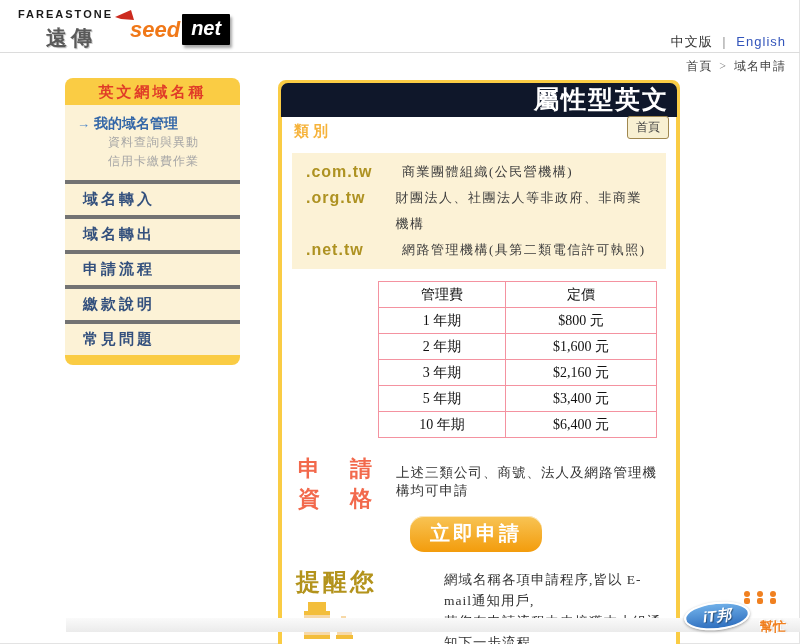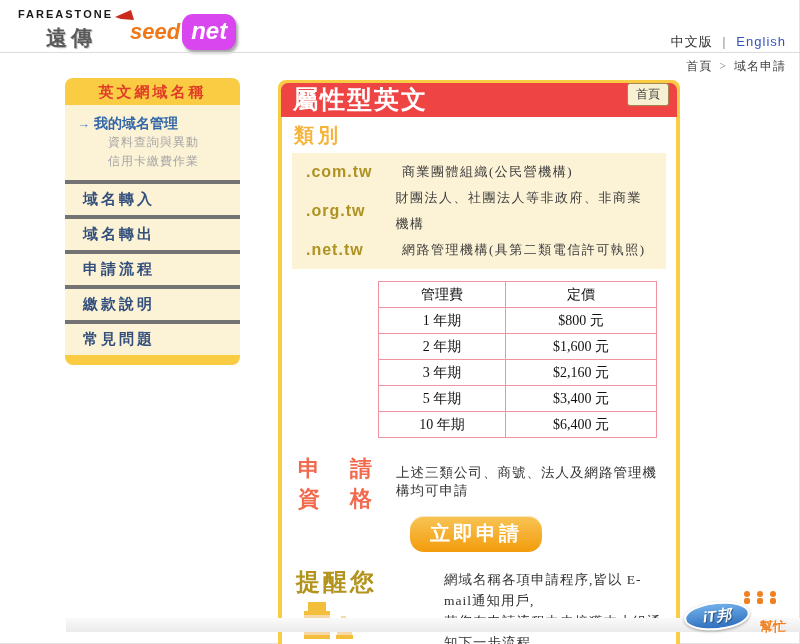--- a/index.html
+++ b/index.html
@@ -8,22 +8,22 @@
           box-shadow: inset -1px 0 0 #e3e3e3, inset 0 -1px 0 #e3e3e3; }
 
   
   .fet-logo { position:absolute; left:18px; top:8px; width:120px; cursor:pointer; }
   .fet-brand { font-size:11px; font-weight:bold; letter-spacing:2px; color:#1a1a1a; white-space:nowrap; display:flex; align-items:flex-start; }
   .fet-arrow-svg { margin-left:2px; margin-top:2px; }
   .fet-zh { font-size:21px; font-weight:bold; color:#5a5a5a; letter-spacing:4px; margin:2px 0 0 28px;
             text-shadow: 1px 1px 0 #cfcfcf; }
   .seednet-logo { position:absolute; left:130px; top:14px; display:flex; align-items:center; cursor:pointer; }
   .seed { color:#f07818; font-weight:bold; font-style:italic; font-size:22px; letter-spacing:0; }
-  .net { background:#d946ef; color:#fff; font-weight:bold; font-style:italic; font-size:24px;
-         padding:3px 9px 5px; border-radius:11px; margin-left:2px; box-shadow:2px 3px 3px rgba(0,0,0,.35); }
+  .net { background:#000000; color:#fff; font-weight:bold; font-style:italic; font-size:20px;
+         padding:3px 9px 5px; border-radius:1px; margin-left:2px; box-shadow:2px 3px 3px rgba(0,0,0,.35); }
   .topline { position:absolute; left:0; top:52px; width:800px; height:1px; background:#dcdcdc; }
   .lang-bar { position:absolute; top:33px; right:14px; font-size:13px; color:#333; letter-spacing:1px; }
   .lang-zh { color:#333; cursor:pointer; }
   .lang-sep { color:#999; margin:0 5px; }
   .lang-en { color:#3355bb; cursor:pointer; }
   .breadcrumb { position:absolute; top:58px; right:14px; font-size:12px; color:#444;
                 font-family:"Liberation Serif", serif; letter-spacing:1px; }
   .bc-home { cursor:pointer; }
   .bc-sep { color:#777; margin:0 3px; }
 
@@ -36,28 +36,28 @@
   .sb-arrow { color:#4c86c8; font-size:13px; margin-right:4px; }
   .sb-sub { padding-left:43px; font-size:12px; color:#a6a6a6; line-height:19px; letter-spacing:1px; cursor:pointer; }
   .sb-gap { height:9px; }
   .sb-item { border-top:4px solid #737373; padding:6px 0 6px 18px; font-size:15px; font-weight:bold;
              color:#33507d; letter-spacing:3px; cursor:pointer; }
   .sb-footer { background:#facc44; height:10px; border-radius:0 0 8px 8px; }
 
   
   .mainbox { position:absolute; left:278px; top:80px; width:402px; background:#fff;
              border:4px solid #facc44; border-radius:8px 8px 12px 12px; }
-  .main-header { background:#ef4444; height:34px; display:flex; align-items:flex-start; padding:0 8px 0 12px; margin:-1px; border-radius:7px 7px 0 0; }
+  .main-header { background:#0f172a; height:34px; display:flex; align-items:flex-end; padding:0 8px 0 12px; margin:-1px; border-radius:7px 7px 0 0;flex-direction:column; }
   .main-title { flex:1; color:#fff; font-size:25px; font-weight:bold; letter-spacing:2px; }
   .home-btn { background:#f8f0d2; border:1px solid #a08850; border-radius:3px; font-size:12px;
               color:#444; padding:2px 8px; cursor:pointer; font-family:"Liberation Sans",sans-serif; }
   .main-content { padding:4px 10px 8px; }
-  .cat-heading { color:#f6b33b; font-size:20px; font-weight:bold; letter-spacing:4px; margin:2px 0 4px 2px; }
+  .cat-heading { color:#f6b33b; font-size:15px; font-weight:bold; letter-spacing:4px; margin:2px 0 12px 2px; }
   .category-box { background:#fcf2d6; padding:6px 14px; }
-  .cat-row { display:flex; align-items:center; line-height:26px; }
+  .cat-row { display:flex; align-items:flex-start; line-height:26px; }
   .cat-domain { width:96px; font-weight:bold; font-size:16px; color:#ae9222; letter-spacing:1px; }
   .cat-desc { font-size:13px; color:#3c3c3c; letter-spacing:1.5px; font-family:"Liberation Serif", serif; }
 
   .price-table { border-collapse:collapse; margin:12px 9px 0 86px; font-family:"Liberation Serif", serif; font-size:14px; color:#111; }
   .price-table td { border:1px solid #f492a0; text-align:center; height:26px; }
   .price-table td.c1 { width:138px; }
   .price-table td.c2 { width:162px; }
 
   .qual-section { display:flex; margin-top:16px; }
   .qual-heading { width:104px; padding-left:6px; color:#f2694c; font-weight:bold; font-size:22px; line-height:30px; }

